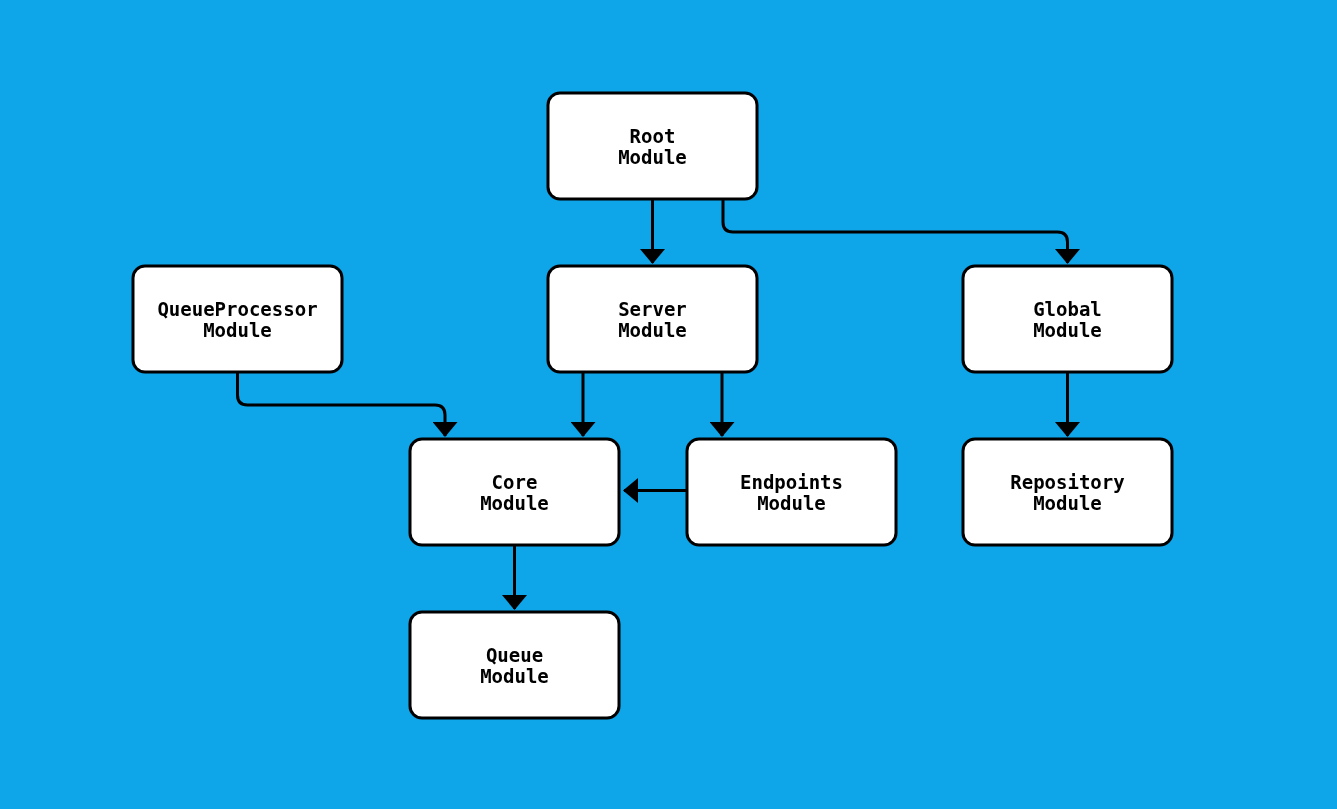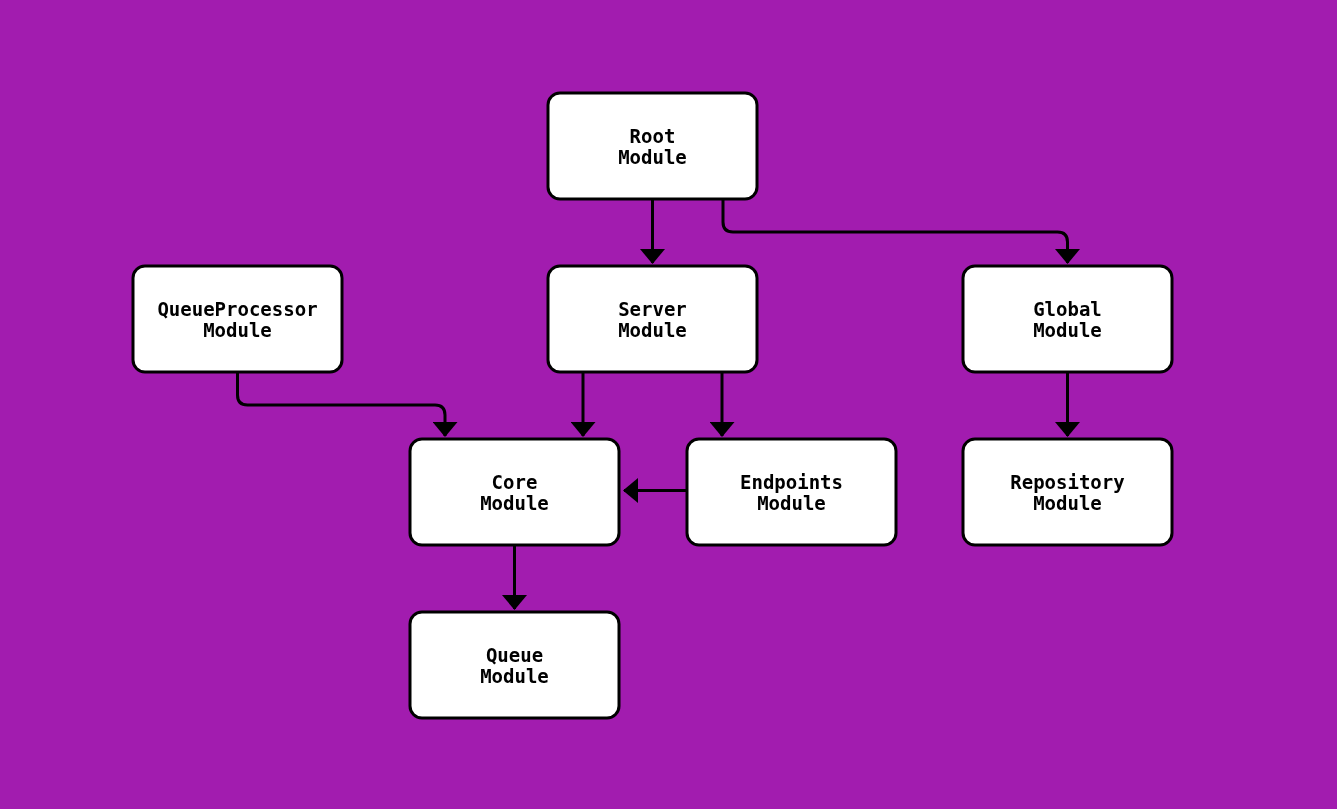--- a/index.html
+++ b/index.html
@@ -4,21 +4,21 @@
 <style>
   html, body {
     margin: 0;
     padding: 0;
     background: #ffffff;
   }
   .canvas {
     position: relative;
     width: 1337px;
     height: 809px;
-    background: #a21caf;
+    background: #0ea5e9;
     overflow: hidden;
   }
   svg text.node-label {
     font-family: "DejaVu Sans Mono", "Liberation Mono", monospace;
     font-weight: bold;
     font-size: 19px;
     fill: #000000;
     text-anchor: middle;
   }
   svg .node-box {

